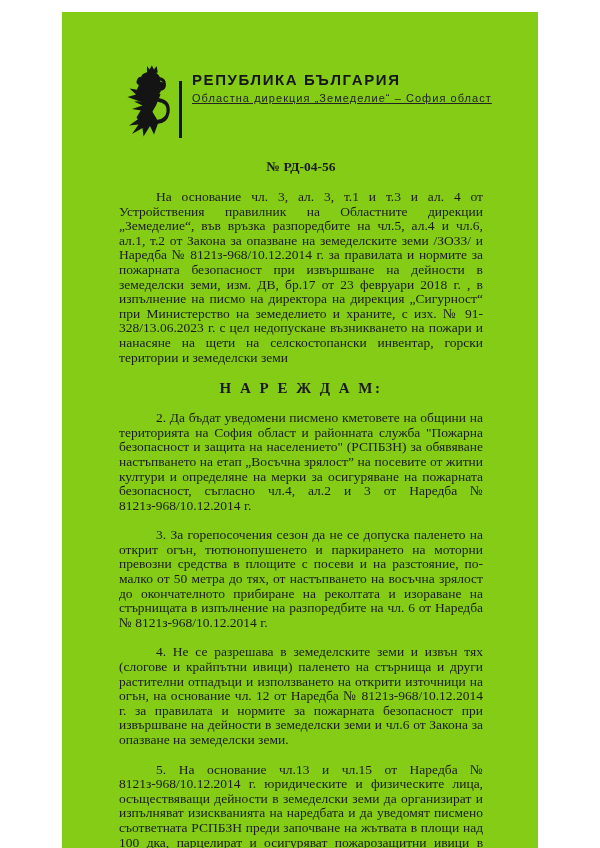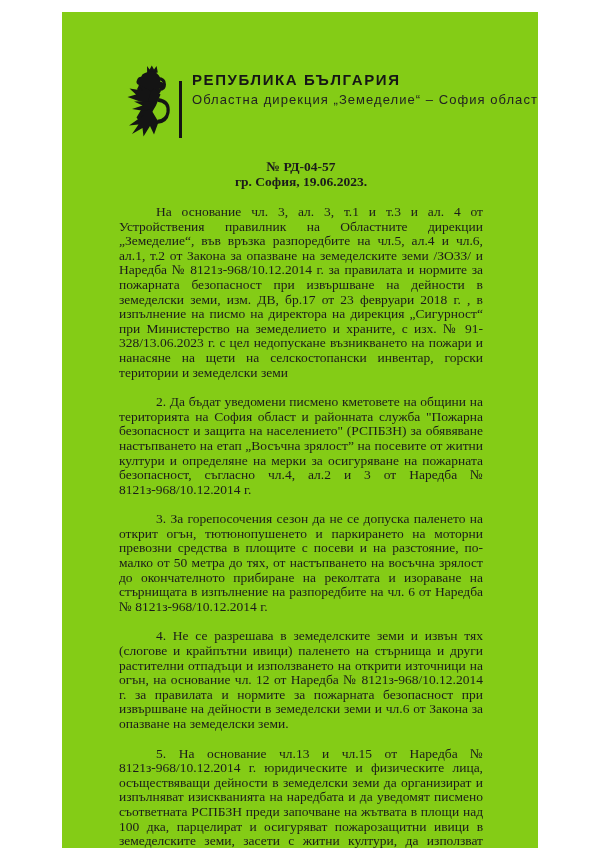--- a/index.html
+++ b/index.html
@@ -24,21 +24,21 @@
     position: absolute; left: 55px; top: 16px;
     width: 2.5px; height: 57px; background: #141414;
   }
   .head-text {
     position: absolute; left: 68px; top: 6px;
     white-space: nowrap;
     font-family: "Liberation Sans", sans-serif;
   }
   .org-line1 { font-size: 15px; font-weight: bold; letter-spacing: 1.6px; color: #161616; }
   .org-line2 { font-size: 13px; letter-spacing: 1.05px; margin-top: 5px; color: #222; }
-  .org-line3 { font-size: 13px; letter-spacing: 1.05px; margin-top: 4px; color: #222; }
+  .org-line3 { font-size: 11px; letter-spacing: 1.05px; margin-top: 4px; color: #222; text-decoration: underline; }
 
   
   .content {
     position: absolute; top: 0; left: 0; right: 0;
     padding: 137px 55px 0 57px;
     font-size: 13.5px;
     line-height: 14.6px;
     text-align: justify;
   }
   .doc-title {
@@ -100,25 +100,25 @@
       </svg>
     </div>
     <div class="head-rule"></div>
     <div class="head-text">
       <div class="org-line1">РЕПУБЛИКА БЪЛГАРИЯ</div>
       <div class="org-line3">Областна дирекция „Земеделие“ – София област</div>
     </div>
   </div>
 
   <div class="content">
-    <div class="doc-number">№ РД-04-57</div>
-    <div class="doc-place-date">гр. София, 19.06.2023.</div>
+    <div class="doc-number">№ РД-04-56</div>
 
     <p class="preamble">На основание чл. 3, ал. 3, т.1 и т.3 и ал. 4 от Устройствения правилник на Областните дирекции „Земеделие“, във връзка разпоредбите на чл.5, ал.4 и чл.6, ал.1, т.2 от Закона за опазване на земеделските земи /ЗОЗЗ/ и Наредба № 8121з-968/10.12.2014 г. за правилата и нормите за пожарната безопасност при извършване на дейности в земеделски земи, изм. ДВ, бр.17 от 23 февруари 2018 г. , в изпълнение на писмо на директора на дирекция „Сигурност“ при Министерство на земеделието и храните, с изх. № 91-328/13.06.2023 г. с цел недопускане възникването на пожари и нанасяне на щети на селскостопански инвентар, горски територии и земеделски земи</p>
 
+    <div class="order-heading">Н А Р Е Ж Д А М:</div>
 
 
     <p class="item"><span>2.</span>&nbsp;<span>Да бъдат уведомени писмено кметовете на общини на територията на София област и районната служба "Пожарна безопасност и защита на населението" (РСПБЗН) за обявяване настъпването на етап „Восъчна зрялост” на посевите от житни култури и определяне на мерки за осигуряване на пожарната безопасност, съгласно чл.4, ал.2 и 3 от Наредба № 8121з-968/10.12.2014 г.</span></p>
 
     <p class="item"><span>3.</span>&nbsp;<span>За горепосочения сезон да не се допуска паленето на открит огън, тютюнопушенето и паркирането на моторни превозни средства в площите с посеви и на разстояние, по-малко от 50 метра до тях, от настъпването на восъчна зрялост до окончателното прибиране на реколтата и изораване на стърнищата в изпълнение на разпоредбите на чл. 6 от Наредба № 8121з-968/10.12.2014 г.</span></p>
 
     <p class="item"><span>4.</span>&nbsp;<span>Не се разрешава в земеделските земи и извън тях (слогове и крайпътни ивици) паленето на стърнища и други растителни отпадъци и използването на открити източници на огън, на основание чл. 12 от Наредба № 8121з-968/10.12.2014 г. за правилата и нормите за пожарната безопасност при извършване на дейности в земеделски земи и чл.6 от Закона за опазване на земеделски земи.</span></p>
 
     <p class="item"><span>5.</span>&nbsp;<span>На основание чл.13 и чл.15 от Наредба № 8121з-968/10.12.2014 г. юридическите и физическите лица, осъществяващи дейности в земеделски земи да организират и изпълняват изискванията на наредбата и да уведомят писмено съответната РСПБЗН преди започване на жътвата в площи над 100 дка, парцелират и осигуряват пожарозащитни ивици в земеделските земи, засети с житни култури, да използват земеделска техника, която отговаря на изискванията за безопасна експлоатация. Лицата, изпълняващи задължения като физическа охрана и наблюдение на земеделските земи и горските територии, да познават и спазват установените правила и норми за пожарна безопасност.</span></p>
 

